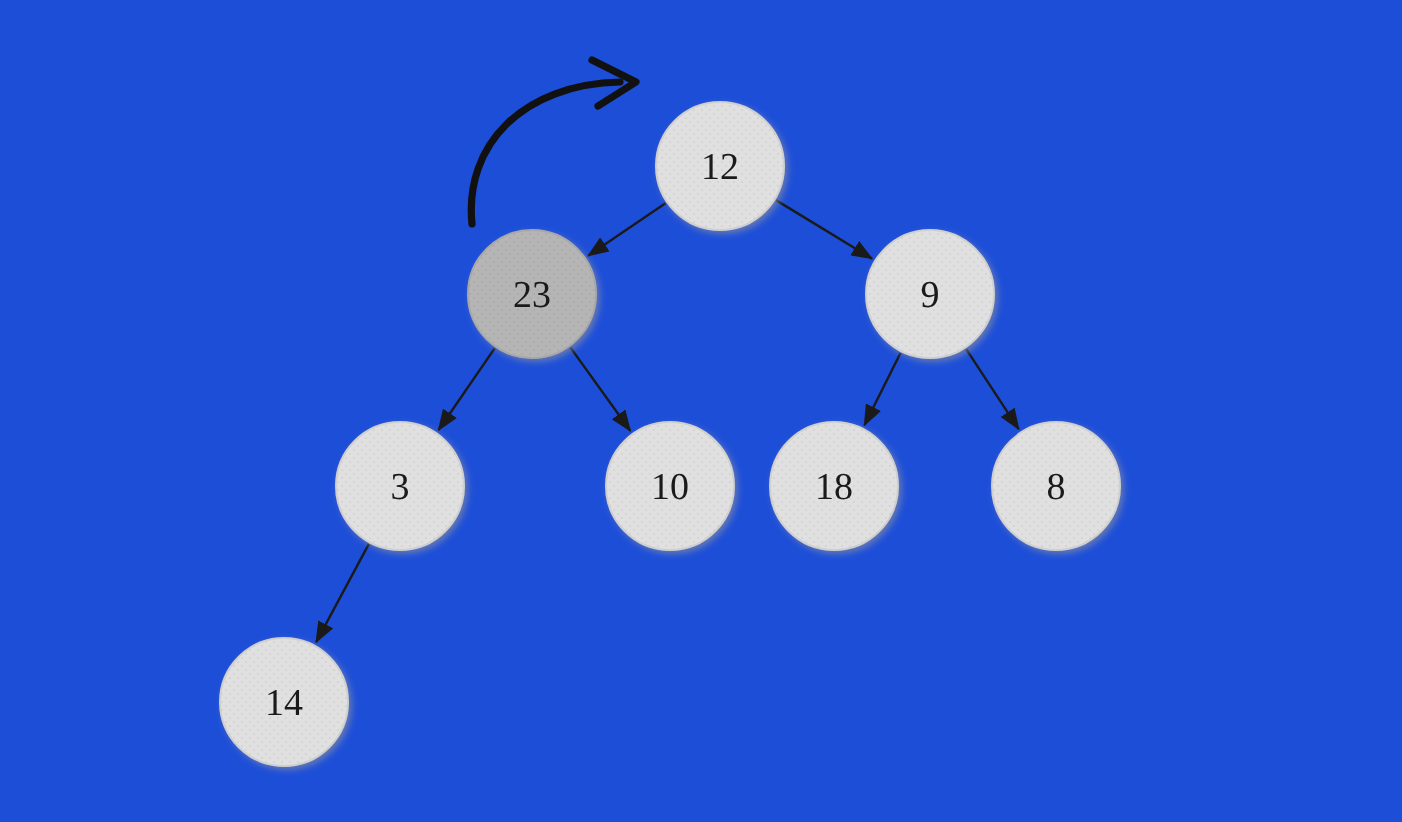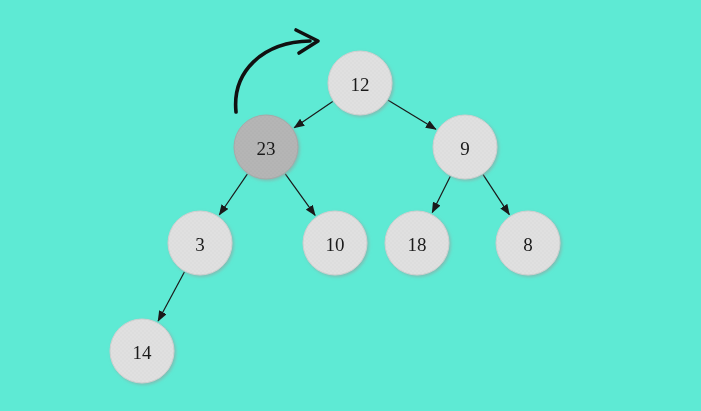--- a/index.html
+++ b/index.html
@@ -8,21 +8,21 @@
     padding: 0;
     background: #ffffff;
   }
   body {
     font-family: "Liberation Serif", "DejaVu Serif", serif;
   }
   #canvas {
     position: relative;
     width: 701px;
     height: 411px;
-    background: #5eead4;
+    background: #1d4ed8;
     overflow: hidden;
   }
   #diagram-svg {
     position: absolute;
     left: 0;
     top: 0;
     width: 701px;
     height: 411px;
   }
   .node-label {

